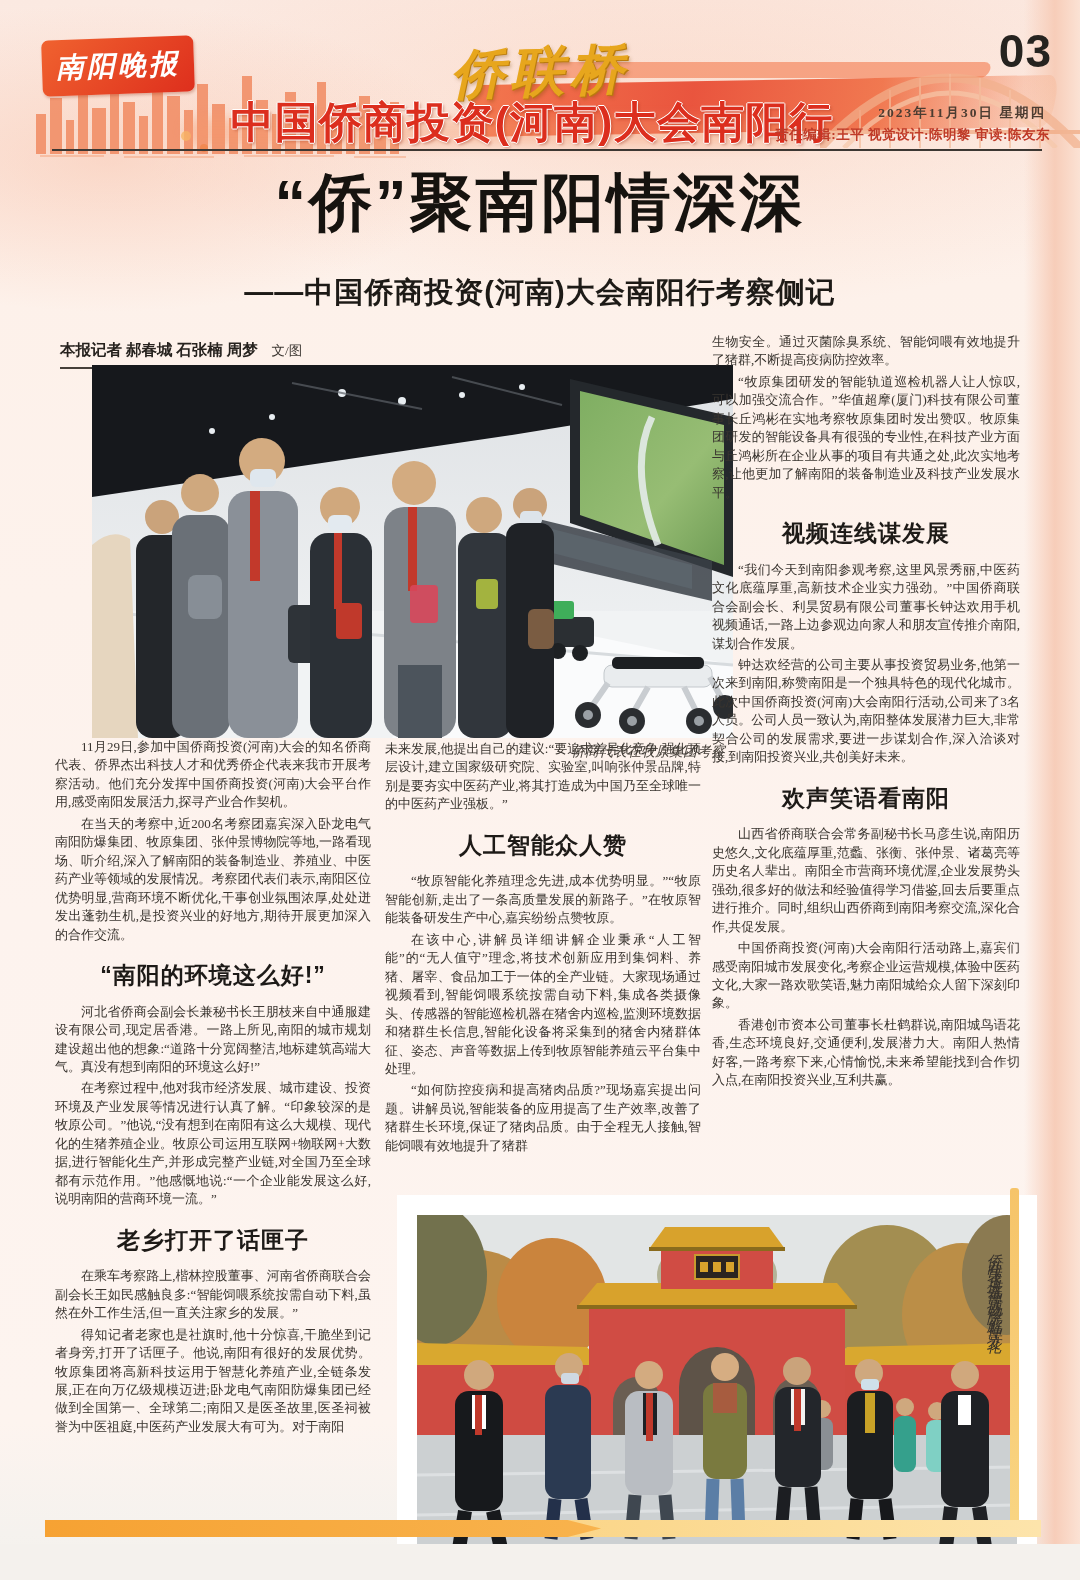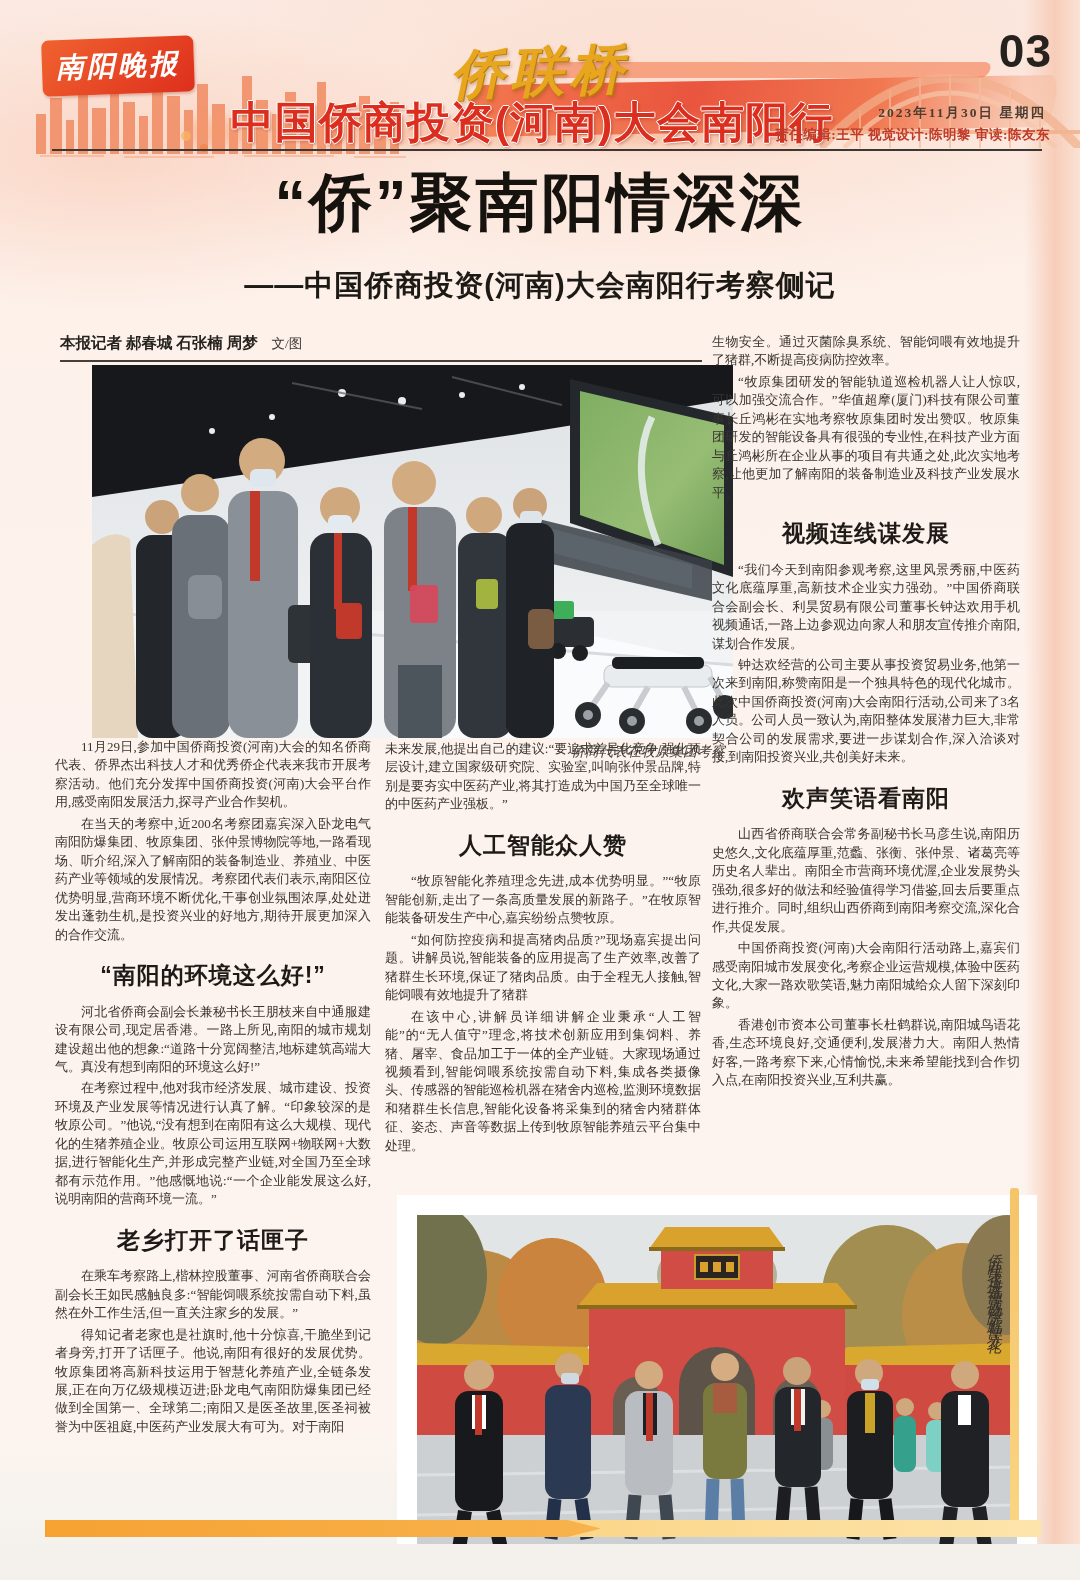--- a/index.html
+++ b/index.html
@@ -38,21 +38,21 @@
     font-weight:900;font-size:46px;color:#26231f;letter-spacing:1px;}
   .dateline{position:absolute;right:34px;top:104px;font-size:13.5px;color:#4c3c31;
     letter-spacing:2px;font-weight:bold;}
   .credits{position:absolute;right:30px;top:126px;font-size:13.5px;color:#bf3a28;
     font-weight:bold;letter-spacing:.5px;}
   .header-rule{position:absolute;left:52px;right:38px;top:149px;border-top:2px solid #3c3732;}
   
   .headline{position:absolute;left:60px;top:160px;width:960px;text-align:center;}
   .headline h1{margin:0;font-family:'Liberation Sans',sans-serif;font-weight:900;
     font-size:63px;letter-spacing:3px;color:#16130f;}
-  .headline h2{margin:20px 0 0;font-family:'Liberation Sans',sans-serif;font-weight:800;
+  .headline h2{margin:27px 0 0;font-family:'Liberation Sans',sans-serif;font-weight:800;
     font-size:29px;letter-spacing:1px;color:#1d1a16;}
   .byline{margin-top:27px;text-align:left;font-size:15.5px;font-weight:bold;color:#26221e;}
   .byline .suffix{font-weight:normal;font-size:13.5px;margin-left:10px;color:#3c3732;}
   .byline-rule{margin-top:6px;width:642px;border-bottom:2px solid #45403a;}
   
   figure{margin:16px;padding:16px;}
   .photo-top{position:absolute;left:60px;top:333px;width:641px;}
   .photo-top .art{width:641px;height:373px;overflow:hidden;background:#e9ebec;}
   .photo-top figcaption{text-align:right;font-family:'DejaVu Serif',serif;font-style:italic;
     font-size:14px;color:#46403a;padding:5px 8px 0 0;}
@@ -263,22 +263,22 @@
     <p>在考察过程中,他对我市经济发展、城市建设、投资环境及产业发展等情况进行认真了解。“印象较深的是牧原公司。”他说,“没有想到在南阳有这么大规模、现代化的生猪养殖企业。牧原公司运用互联网+物联网+大数据,进行智能化生产,并形成完整产业链,对全国乃至全球都有示范作用。”他感慨地说:“一个企业能发展这么好,说明南阳的营商环境一流。”</p>
     <div class="sec-h">老乡打开了话匣子</div>
     <p>在乘车考察路上,楷林控股董事、河南省侨商联合会副会长王如民感触良多:“智能饲喂系统按需自动下料,虽然在外工作生活,但一直关注家乡的发展。”</p>
     <p>得知记者老家也是社旗时,他十分惊喜,干脆坐到记者身旁,打开了话匣子。他说,南阳有很好的发展优势。牧原集团将高新科技运用于智慧化养殖产业,全链条发展,正在向万亿级规模迈进;卧龙电气南阳防爆集团已经做到全国第一、全球第二;南阳又是医圣故里,医圣祠被誉为中医祖庭,中医药产业发展大有可为。对于南阳</p>
   </div>
 
   <div class="col col-mid">
     <p class="noind">未来发展,他提出自己的建议:“要追求差异化竞争,强化顶层设计,建立国家级研究院、实验室,叫响张仲景品牌,特别是要夯实中医药产业,将其打造成为中国乃至全球唯一的中医药产业强板。”</p>
     <div class="sec-h">人工智能众人赞</div>
     <p>“牧原智能化养殖理念先进,成本优势明显。”“牧原智能创新,走出了一条高质量发展的新路子。”在牧原智能装备研发生产中心,嘉宾纷纷点赞牧原。</p>
+    <p>在该中心,讲解员详细讲解企业秉承“人工智能”的“无人值守”理念,将技术创新应用到集饲料、养猪、屠宰、食品加工于一体的全产业链。大家现场通过视频看到,智能饲喂系统按需自动下料,集成各类摄像头、传感器的智能巡检机器在猪舍内巡检,监测环境数据和猪群生长信息,智能化设备将采集到的猪舍内猪群体征、姿态、声音等数据上传到牧原智能养殖云平台集中处理。</p>
     <p>“如何防控疫病和提高猪肉品质?”现场嘉宾提出问题。讲解员说,智能装备的应用提高了生产效率,改善了猪群生长环境,保证了猪肉品质。由于全程无人接触,智能饲喂有效地提升了猪群</p>
-    <p>在该中心,讲解员详细讲解企业秉承“人工智能”的“无人值守”理念,将技术创新应用到集饲料、养猪、屠宰、食品加工于一体的全产业链。大家现场通过视频看到,智能饲喂系统按需自动下料,集成各类摄像头、传感器的智能巡检机器在猪舍内巡检,监测环境数据和猪群生长信息,智能化设备将采集到的猪舍内猪群体征、姿态、声音等数据上传到牧原智能养殖云平台集中处理。</p>
   </div>
 
   <div class="col col-right">
     <p class="noind">生物安全。通过灭菌除臭系统、智能饲喂有效地提升了猪群,不断提高疫病防控效率。</p>
     <p>“牧原集团研发的智能轨道巡检机器人让人惊叹,可以加强交流合作。”华值超摩(厦门)科技有限公司董事长丘鸿彬在实地考察牧原集团时发出赞叹。牧原集团研发的智能设备具有很强的专业性,在科技产业方面与丘鸿彬所在企业从事的项目有共通之处,此次实地考察,让他更加了解南阳的装备制造业及科技产业发展水平。</p>
     <div class="sec-h">视频连线谋发展</div>
     <p>“我们今天到南阳参观考察,这里风景秀丽,中医药文化底蕴厚重,高新技术企业实力强劲。”中国侨商联合会副会长、利昊贸易有限公司董事长钟达欢用手机视频通话,一路上边参观边向家人和朋友宣传推介南阳,谋划合作发展。</p>
     <p>钟达欢经营的公司主要从事投资贸易业务,他第一次来到南阳,称赞南阳是一个独具特色的现代化城市。此次中国侨商投资(河南)大会南阳行活动,公司来了3名人员。公司人员一致认为,南阳整体发展潜力巨大,非常契合公司的发展需求,要进一步谋划合作,深入洽谈对接,到南阳投资兴业,共创美好未来。</p>
     <div class="sec-h">欢声笑语看南阳</div>
     <p>山西省侨商联合会常务副秘书长马彦生说,南阳历史悠久,文化底蕴厚重,范蠡、张衡、张仲景、诸葛亮等历史名人辈出。南阳全市营商环境优渥,企业发展势头强劲,很多好的做法和经验值得学习借鉴,回去后要重点进行推介。同时,组织山西侨商到南阳考察交流,深化合作,共促发展。</p>

